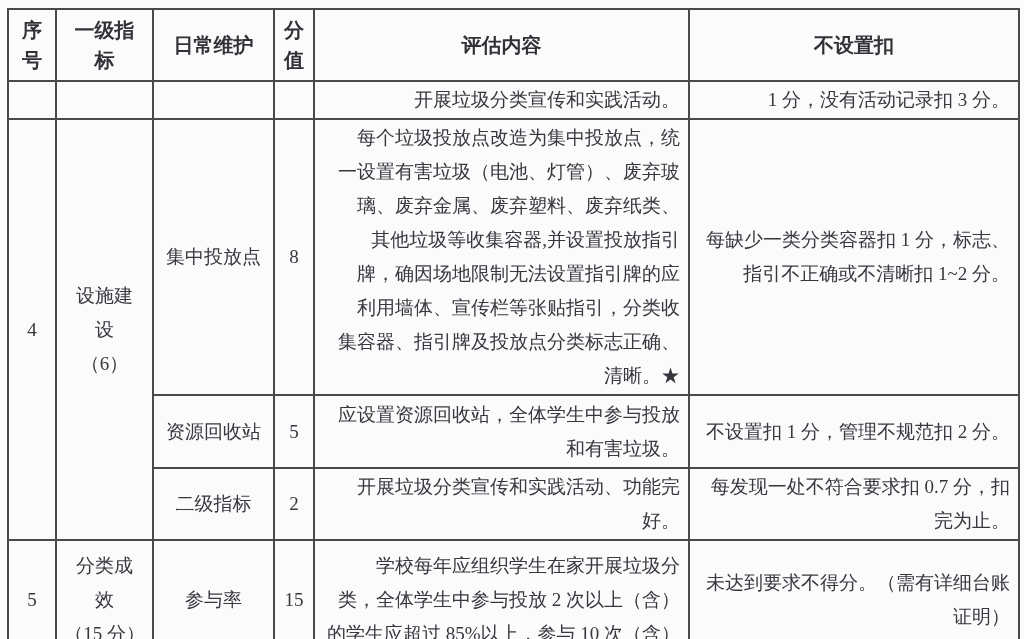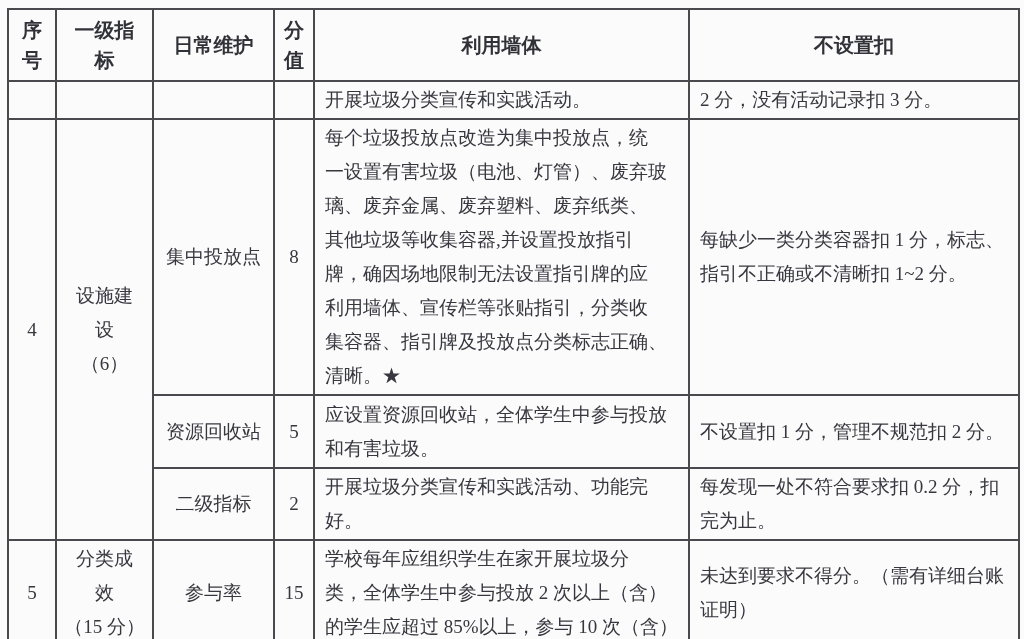--- a/index.html
+++ b/index.html
@@ -33,22 +33,22 @@
     font-weight: bold;
     line-height: 30px;
     text-align: center;
     color: #313138;
     padding: 2px 2px;
   }
   .eval-table td {
     font-size: 19px;
     line-height: 34px;
   }
-  .cell-center { text-align: center; padding: 1px 2px; }
-  .cell-text   { text-align: left;  padding: 1px 8px 1px 10px; }
+  .cell-center { text-align: center; padding: 8px 2px; }
+  .cell-text   { text-align: right;  padding: 1px 8px 1px 10px; }
   tr.r-header { height: 72px; }
   tr.r-cont   { height: 32px; }
   tr.r-big    { height: 275px; }
   tr.r-mid    { height: 73px; margin-left: 23px; }
   tr.r-small  { height: 70px; }
   tr.r-last   { height: 102px; }
 </style>
 </head>
 <body>
 
@@ -65,31 +65,31 @@
 
     <tbody>
         <tr class="r-header">
       <th>序
 号</th>
       <th>一级指
 标</th>
       <th>日常维护</th>
       <th>分
 值</th>
-      <th>利用墙体</th>
+      <th>评估内容</th>
       <th>不设置扣</th>
     </tr>
 
     <tr class="r-cont">
       <td class="cell-center"></td>
       <td class="cell-center"></td>
       <td class="cell-center"></td>
       <td class="cell-center"></td>
       <td class="cell-text">开展垃圾分类宣传和实践活动。</td>
-      <td class="cell-text">2 分，没有活动记录扣 3 分。</td>
+      <td class="cell-text">1 分，没有活动记录扣 3 分。</td>
     </tr>
 
     <tr class="r-big">
       <td class="cell-center" rowspan="3">4</td>
       <td class="cell-center" rowspan="3">设施建
 设
 （6）</td>
       <td class="cell-center">集中投放点</td>
       <td class="cell-center">8</td>
       <td class="cell-text">每个垃圾投放点改造为集中投放点，统
@@ -110,21 +110,21 @@
       <td class="cell-text">应设置资源回收站，全体学生中参与投放
 和有害垃圾。</td>
       <td class="cell-text">不设置扣 1 分，管理不规范扣 2 分。</td>
     </tr>
 
     <tr class="r-small">
       <td class="cell-center">二级指标</td>
       <td class="cell-center">2</td>
       <td class="cell-text">开展垃圾分类宣传和实践活动、功能完
 好。</td>
-      <td class="cell-text">每发现一处不符合要求扣 0.2 分，扣
+      <td class="cell-text">每发现一处不符合要求扣 0.7 分，扣
 完为止。</td>
     </tr>
 
     <tr class="r-last">
       <td class="cell-center">5</td>
       <td class="cell-center">分类成
 效
 （15 分）</td>
       <td class="cell-center">参与率</td>
       <td class="cell-center">15</td>

